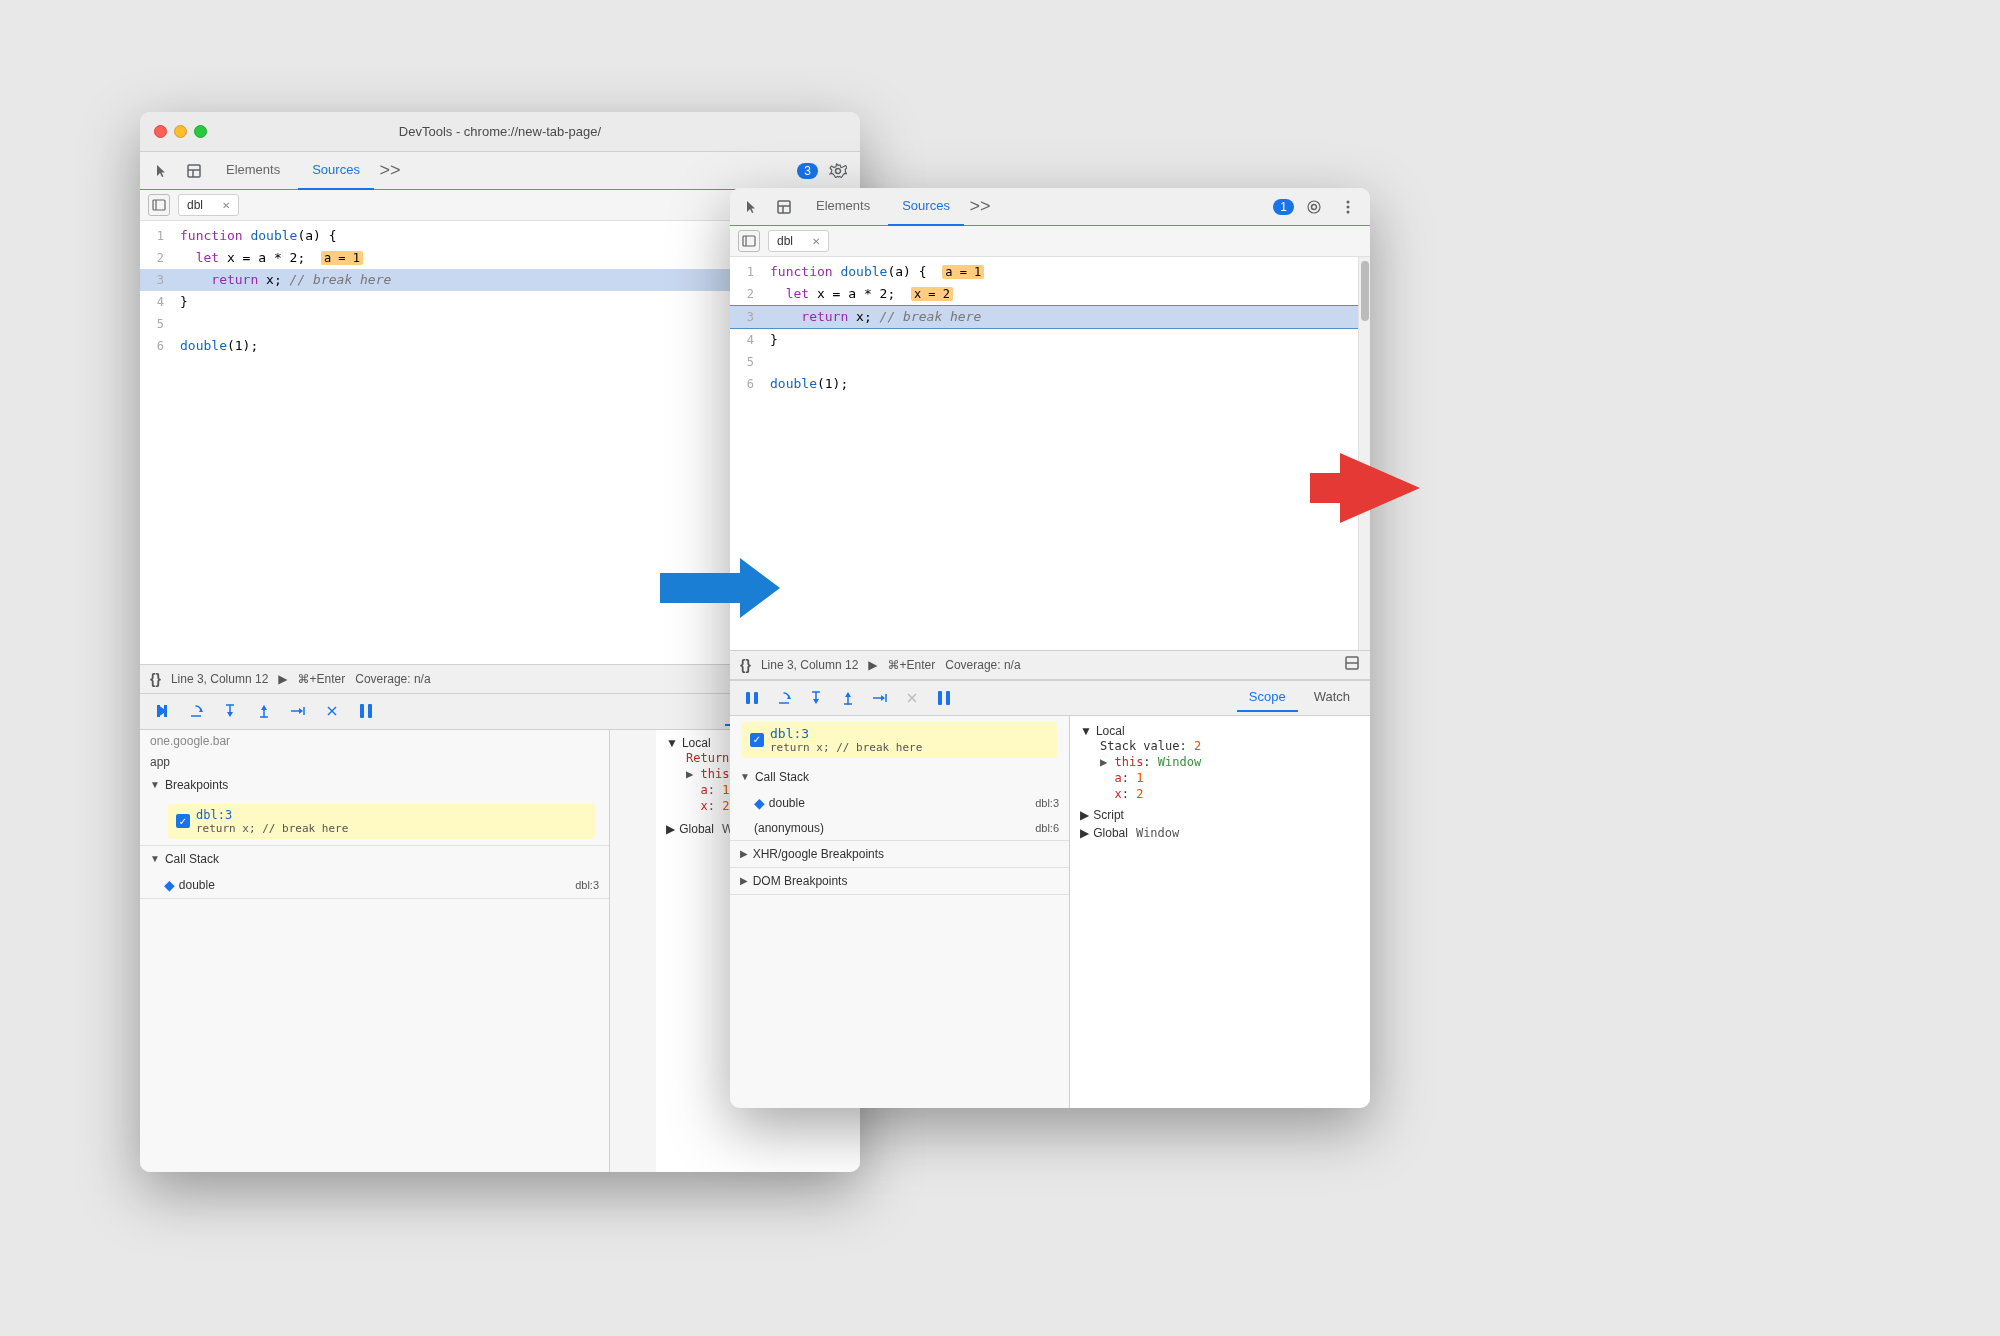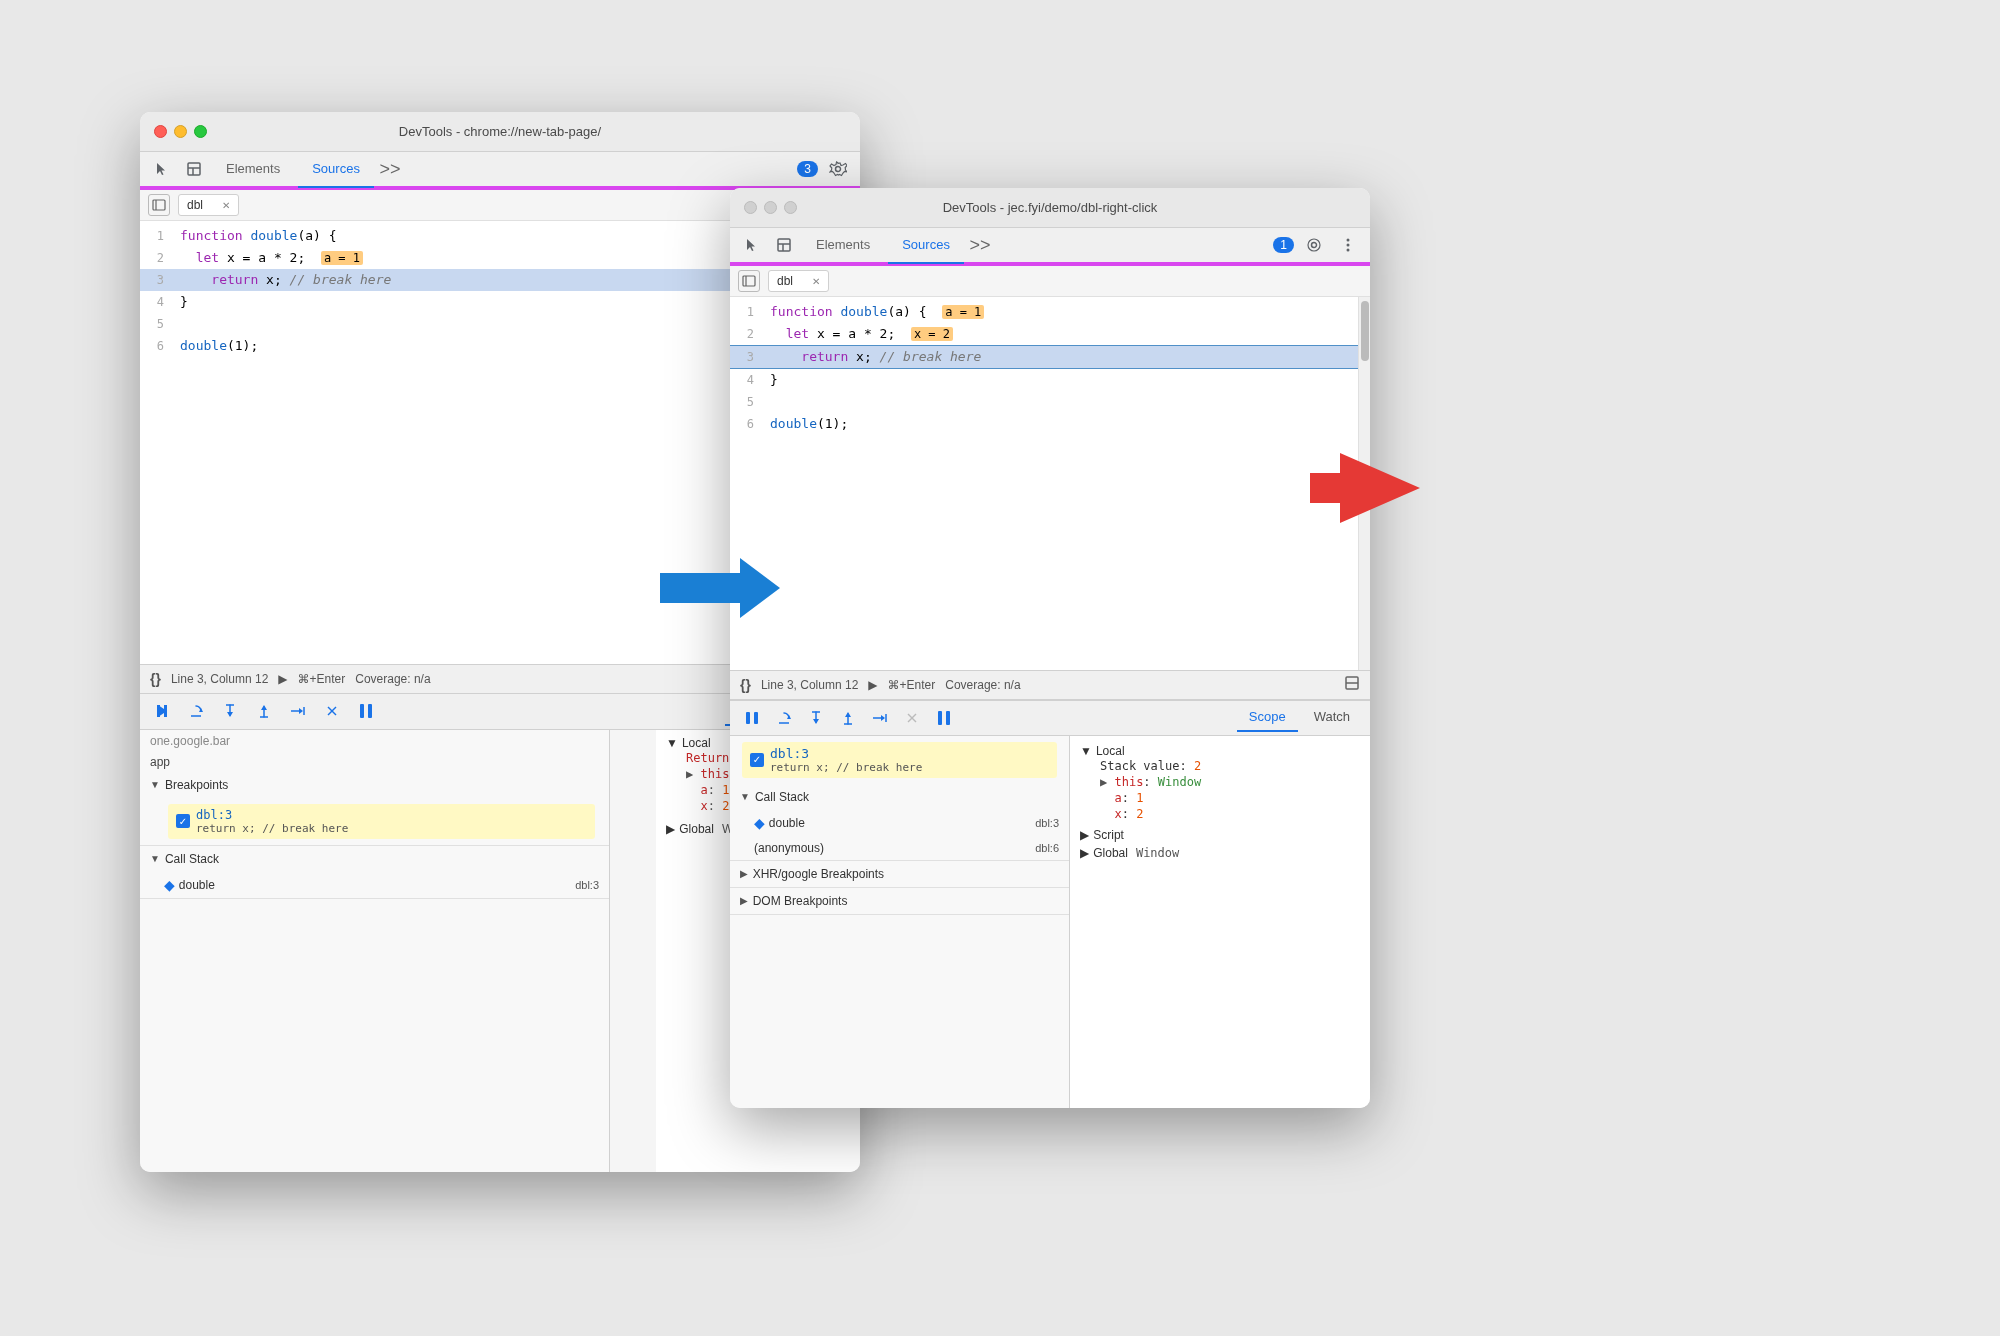--- a/index.html
+++ b/index.html
@@ -62,21 +62,21 @@
       font-size: 13px;
       color: #4a4a4a;
       font-weight: 500;
       white-space: nowrap;
     }
 
     
     .devtools-toolbar {
       height: 38px;
       background: #f0f0f0;
-      border-bottom: 4px solid #d946ef;
+      border-bottom: 1px solid #d946ef;
       display: flex;
       align-items: center;
       padding: 0 8px;
       gap: 4px;
     }
 
     .tab {
       padding: 6px 14px;
       font-size: 13px;
       color: #666;
@@ -653,28 +653,20 @@
   </div>
 
   <div class="big-arrow">
     <svg width="120" height="80" viewBox="0 0 120 80">
       <polygon points="0,25 80,25 80,10 120,40 80,70 80,55 0,55" fill="#1a7fd4"></polygon>
     </svg>
   </div>
 
   <div class="window window2">
 
-    <div class="titlebar" style="background:#e8e8e8;">
-      <div class="traffic-lights">
-        <div class="tl" style="background:#d0d0d0;border:1px solid #bbb;"></div>
-        <div class="tl" style="background:#d0d0d0;border:1px solid #bbb;"></div>
-        <div class="tl" style="background:#d0d0d0;border:1px solid #bbb;"></div>
-      </div>
-      <div class="titlebar-title">DevTools - jec.fyi/demo/dbl-right-click</div>
-    </div>
 
     <div class="devtools-toolbar">
       <div class="toolbar-icon">
         <svg width="16" height="16" viewBox="0 0 16 16" fill="none">
           <path d="M3 2 L3 13 L6 10 L8 14 L9.5 13.5 L7.5 9.5 L11 9.5 Z" fill="#5f6368"></path>
         </svg>
       </div>
       <div class="toolbar-icon">
         <svg width="16" height="16" viewBox="0 0 16 16">
           <rect x="2" y="2" width="12" height="12" rx="1" stroke="#5f6368" stroke-width="1.5" fill="none"></rect>

